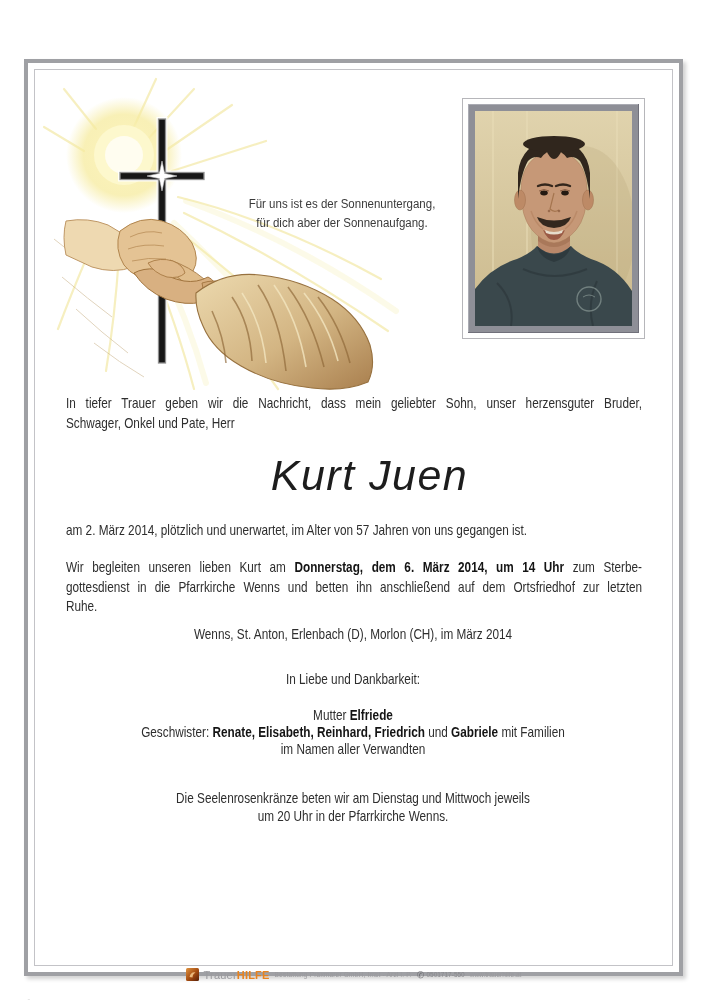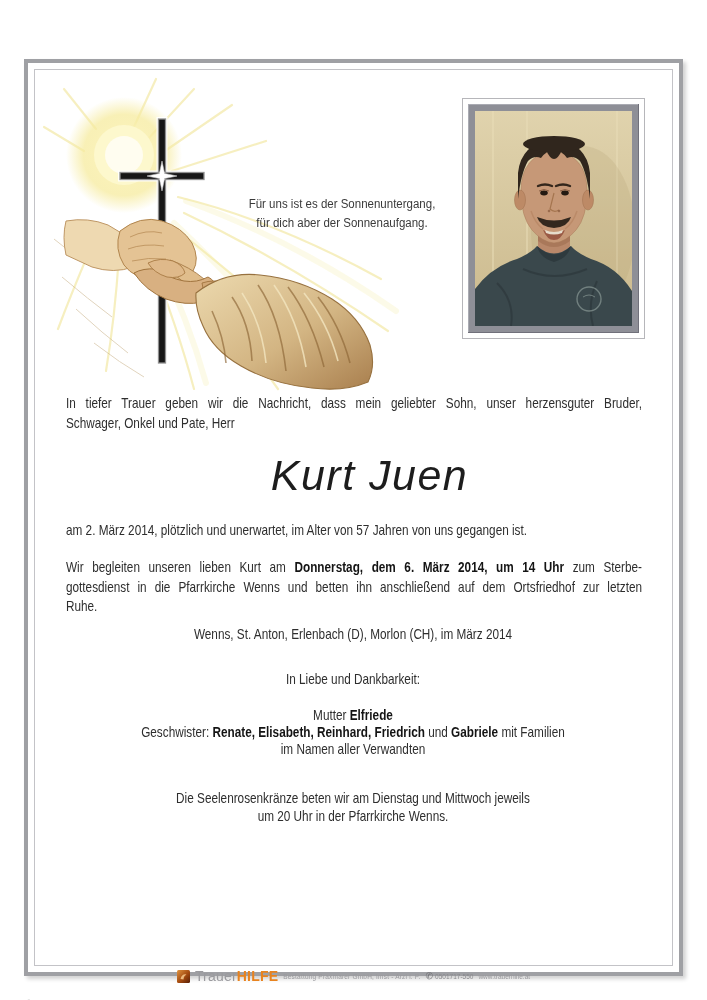--- a/index.html
+++ b/index.html
@@ -22,21 +22,21 @@
   .jblock{width:710px;transform:scaleX(.8113);transform-origin:0 0;
        font-size:14.5px;line-height:19.5px;z-index:3;}
   .cblock{width:710px;left:-2px;transform:scaleX(.8113);transform-origin:50% 0;
        font-size:14.5px;line-height:19.5px;text-align:center;z-index:3;}
   .jline{text-align:justify;text-align-last:justify;}
   .bold{font-weight:700;color:#141414;}
   .name{left:0;width:707px;top:414px;text-align:center;font-style:italic;
        font-size:43px;line-height:52px;color:#1d1d1d;letter-spacing:1.5px;z-index:3;padding-left:16px;}
   .footer{left:0;right:0;top:933px;display:flex;justify-content:center;
        align-items:center;gap:5px;z-index:3;}
-  .brand{font-size:14px;letter-spacing:.2px;white-space:nowrap;}
+  .brand{font-size:11px;letter-spacing:.2px;white-space:nowrap;}
   .brand-gray{color:#9a9a9e;}
   .brand-orange{color:#e8831f;font-weight:600;}
   .company{font-size:6.5px;color:#9a9a9e;letter-spacing:.2px;}
   .phone-wrap{font-size:6.5px;color:#8a8a8e;display:flex;align-items:center;gap:2px;}
   .phone-glyph{font-size:9px;color:#6e6e72;}
   .website{font-size:6.5px;color:#9a9a9e;}
   .copyright{left:27px;top:964px;font-size:5px;color:#b2b2b2;letter-spacing:.3px;z-index:3;}
 </style>
 </head>
 <body>

